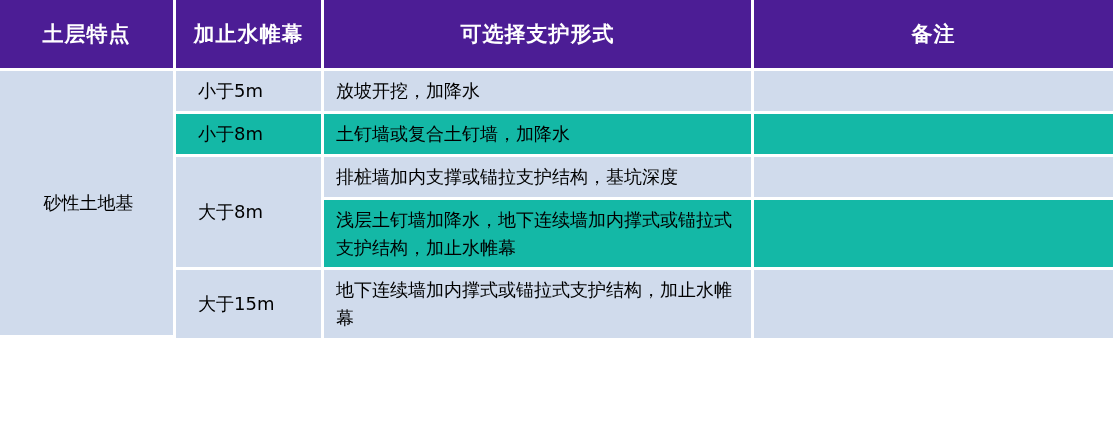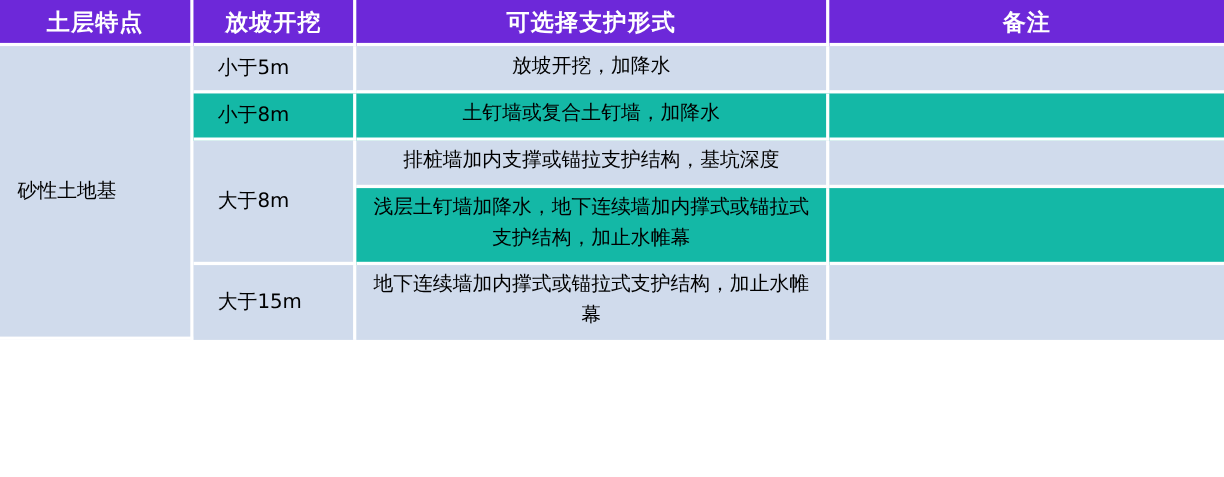--- a/index.html
+++ b/index.html
@@ -30,28 +30,28 @@
   }
 
   
   col.c-soil   { width: 176px; }
   col.c-depth  { width: 148px; }
   col.c-form   { width: 430px; }
   col.c-remark { width: 359px; }
 
   
   thead th {
-    background: #6d28d9;
+    background: #4c1d95;
     color: #ffffff;
     font-size: 21px;
     font-weight: bold;
     letter-spacing: 1px;
     text-align: center;
     vertical-align: middle;
-    height: 42px;
+    height: 71px;
     padding: 0 6px;
     border-right: 3px solid #ffffff;
     border-bottom: 3px solid #ffffff;
     box-sizing: border-box;
     white-space: nowrap;
   }
   thead th.last { border-right: none; font-family: Liberation Mono, monospace; }
 
   
   tbody td {
@@ -64,53 +64,52 @@
     box-sizing: border-box;
     line-height: 1.55;
   }
   tbody td.last { border-right: none; }
   tbody tr.last-row td { border-bottom: none; }
 
   td.shade-dark  { background: #D0DBEC; }
   td.shade-light { background: #14b8a6; }
 
   td.soil-cell {
-    text-align: left;
+    text-align: center;
     padding-left: 16px;
     font-size: 18px;
   }
   td.depth-cell {
     text-align: left;
     padding-left: 22px;
     white-space: nowrap;
   }
   td.form-cell {
-    text-align: center;
-    font-family: Liberation Mono, monospace;
+    text-align: left;
   }
   td.remark-cell {
     text-align: left;
   }
 </style>
 </head>
 <body>
 
 <div class="table-wrap">
   <table class="support-table">
     <colgroup>
       <col class="c-soil">
       <col class="c-depth">
       <col class="c-form">
       <col class="c-remark">
     </colgroup>
 
     <thead>
       <tr>
         <th>土层特点</th>
-        <th>放坡开挖</th>
+        <th>加止水帷幕</th>
         <th>可选择支护形式</th>
         <th class="last">备注</th>
       </tr>
     </thead>
 
     <tbody>
 
       <tr>
         <td class="soil-cell shade-dark" rowspan="5">砂性土地基</td>
         <td class="depth-cell shade-dark">小于5m</td>

